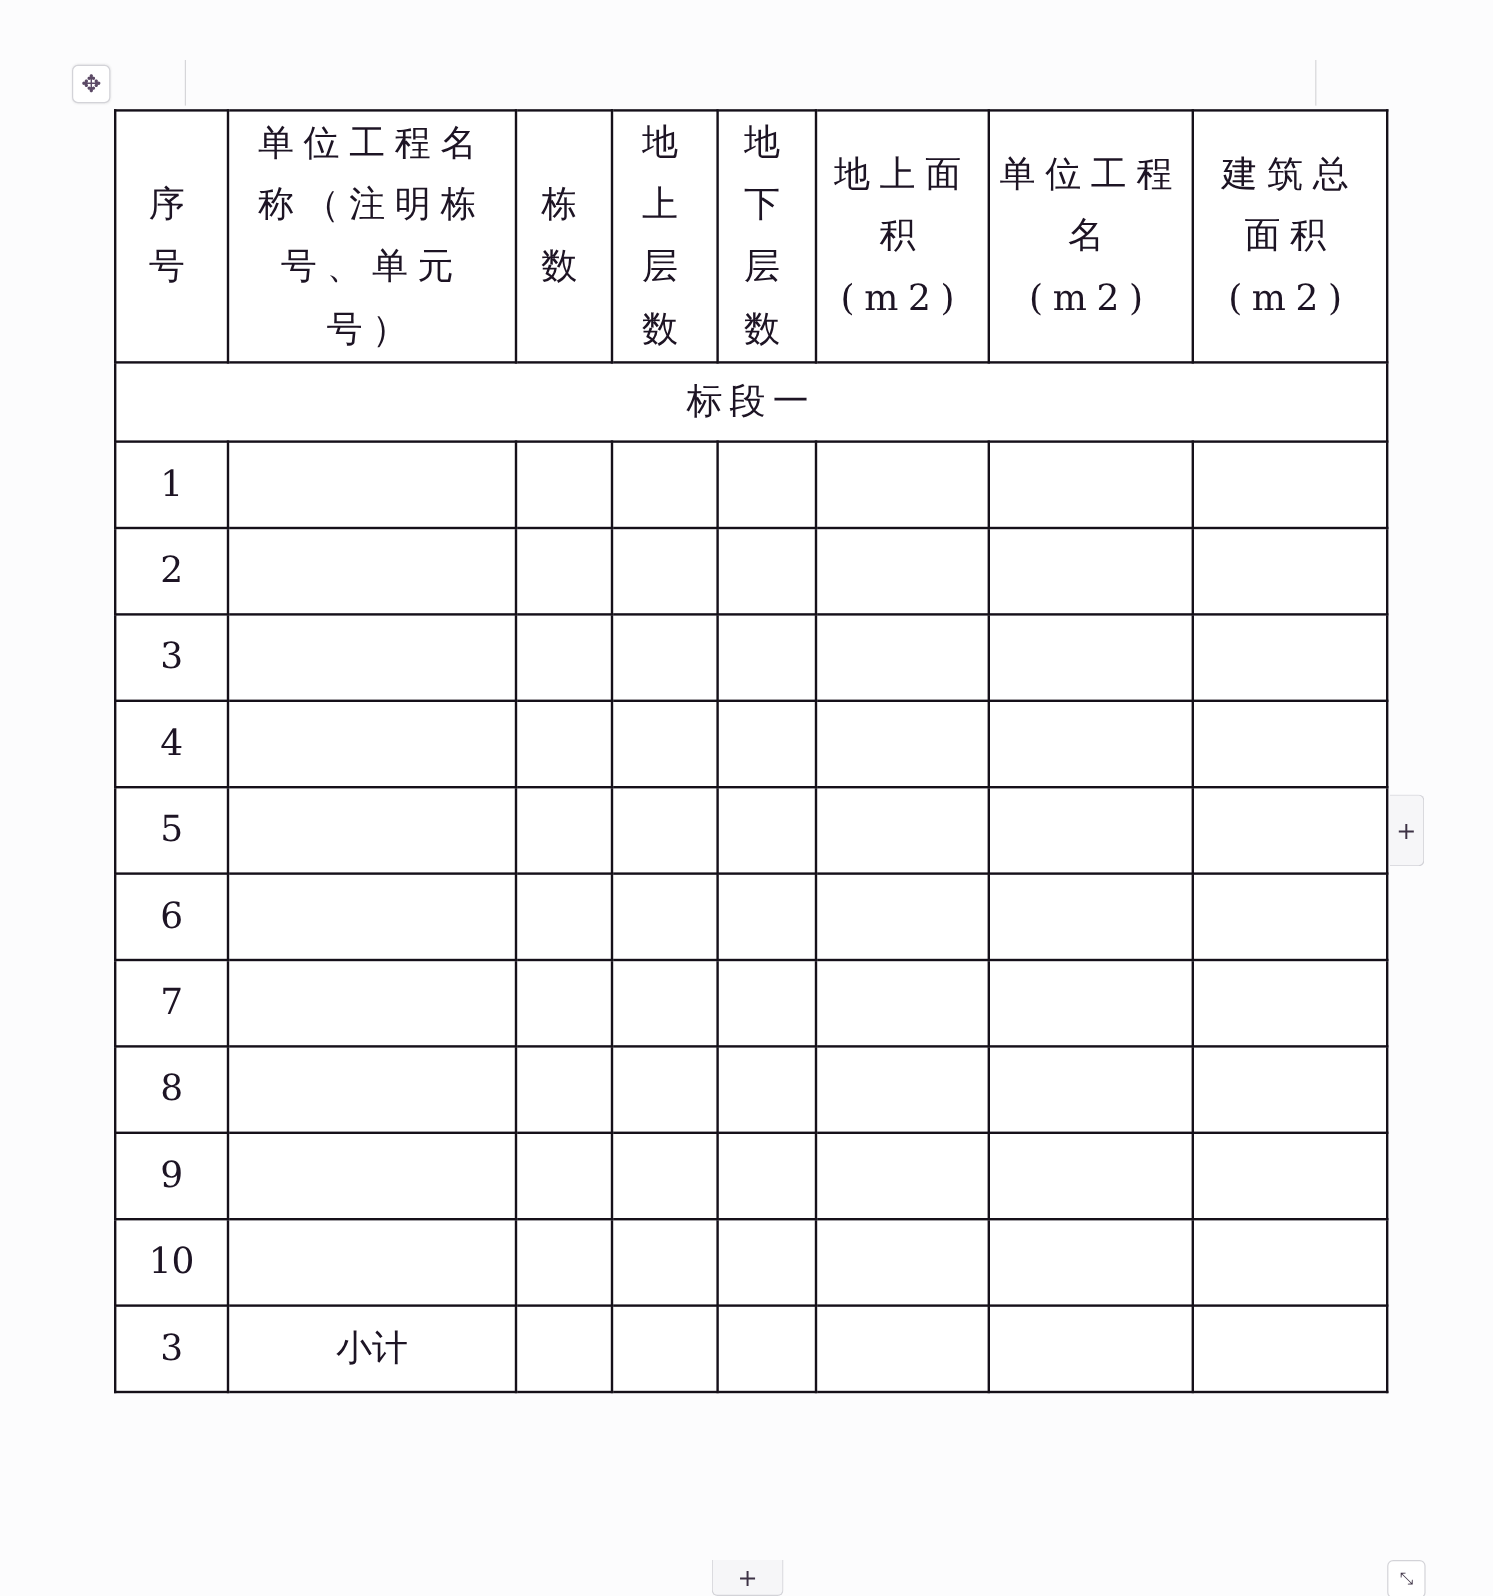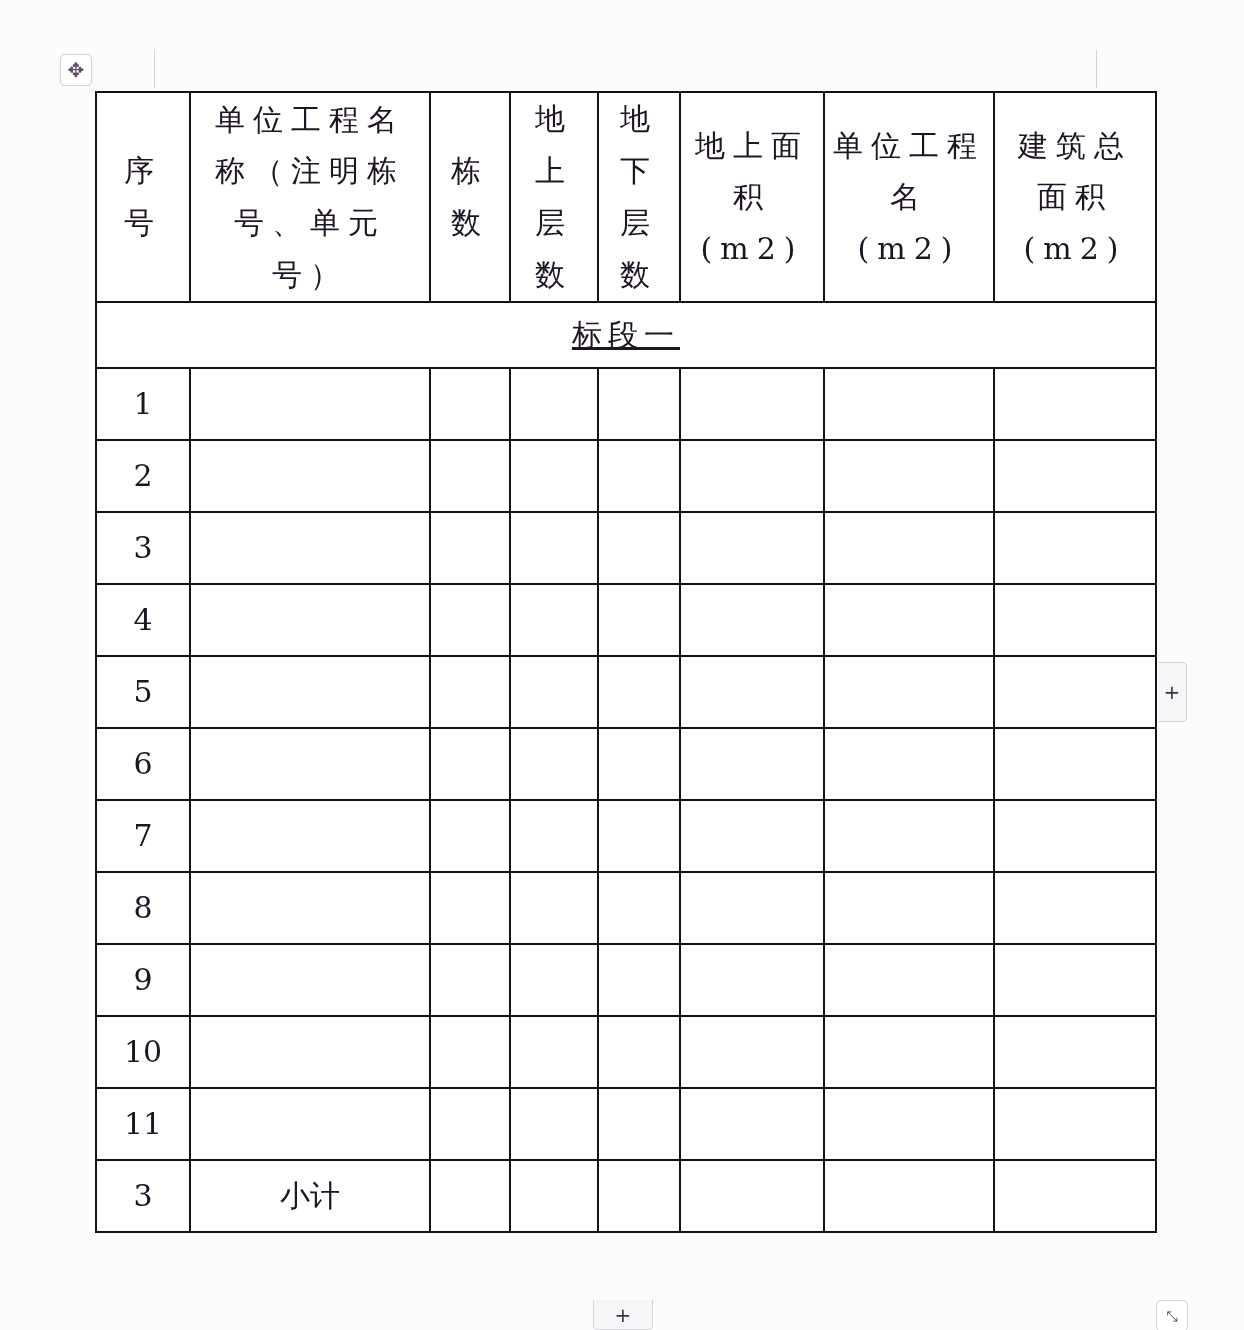--- a/index.html
+++ b/index.html
@@ -23,21 +23,21 @@
     border-collapse:collapse; table-layout:fixed;
     width:1060px;
   }
   table.doc td {
     border:2px solid #151019;
     text-align:center; vertical-align:middle;
     padding:0; font-size:30px; line-height:1.72;
     background:#fff;
   }
   .hdr td { height:205px; }
-  .sec td { height:64px; letter-spacing:6px;text-decoration:underline; }
+  .sec td { height:64px; letter-spacing:6px; }
   .row td { height:70px; }
   .num { font-size:32px; }
   .hdr .wrap { padding:0 6px; letter-spacing:8px; }
   .add-row {
     position:absolute; left:593px; top:1300px; width:60px; height:30px;
     border:1px solid #d3d3d8; border-top:none; border-radius:0 0 5px 5px;
     background:#f6f6f8; box-sizing:border-box;
     display:flex; align-items:center; justify-content:center;
     font-family:"DejaVu Sans",sans-serif; font-size:20px; color:#3d3245;
   }
@@ -230,30 +230,20 @@
         <td class="num">10</td>
         <td></td>
         <td></td>
         <td></td>
         <td></td>
         <td></td>
         <td></td>
         <td></td>
       </tr>
       <tr class="row">
-        <td class="num">11</td>
-        <td></td>
-        <td></td>
-        <td></td>
-        <td></td>
-        <td></td>
-        <td></td>
-        <td></td>
-      </tr>
-      <tr class="row">
         <td class="num">3</td>
         <td>小计</td>
         <td></td>
         <td></td>
         <td></td>
         <td></td>
         <td></td>
         <td></td>
       </tr>
     </tbody>

